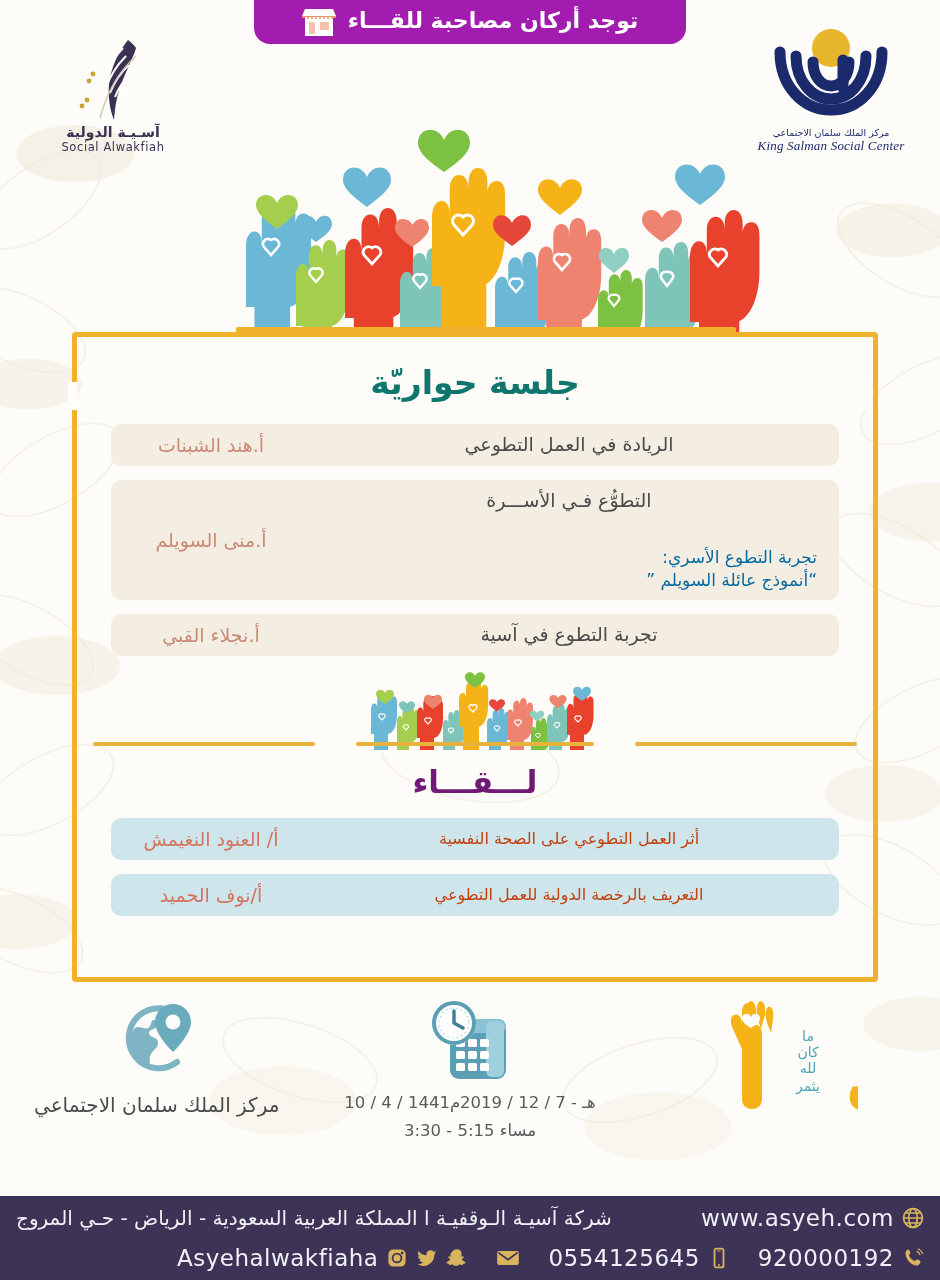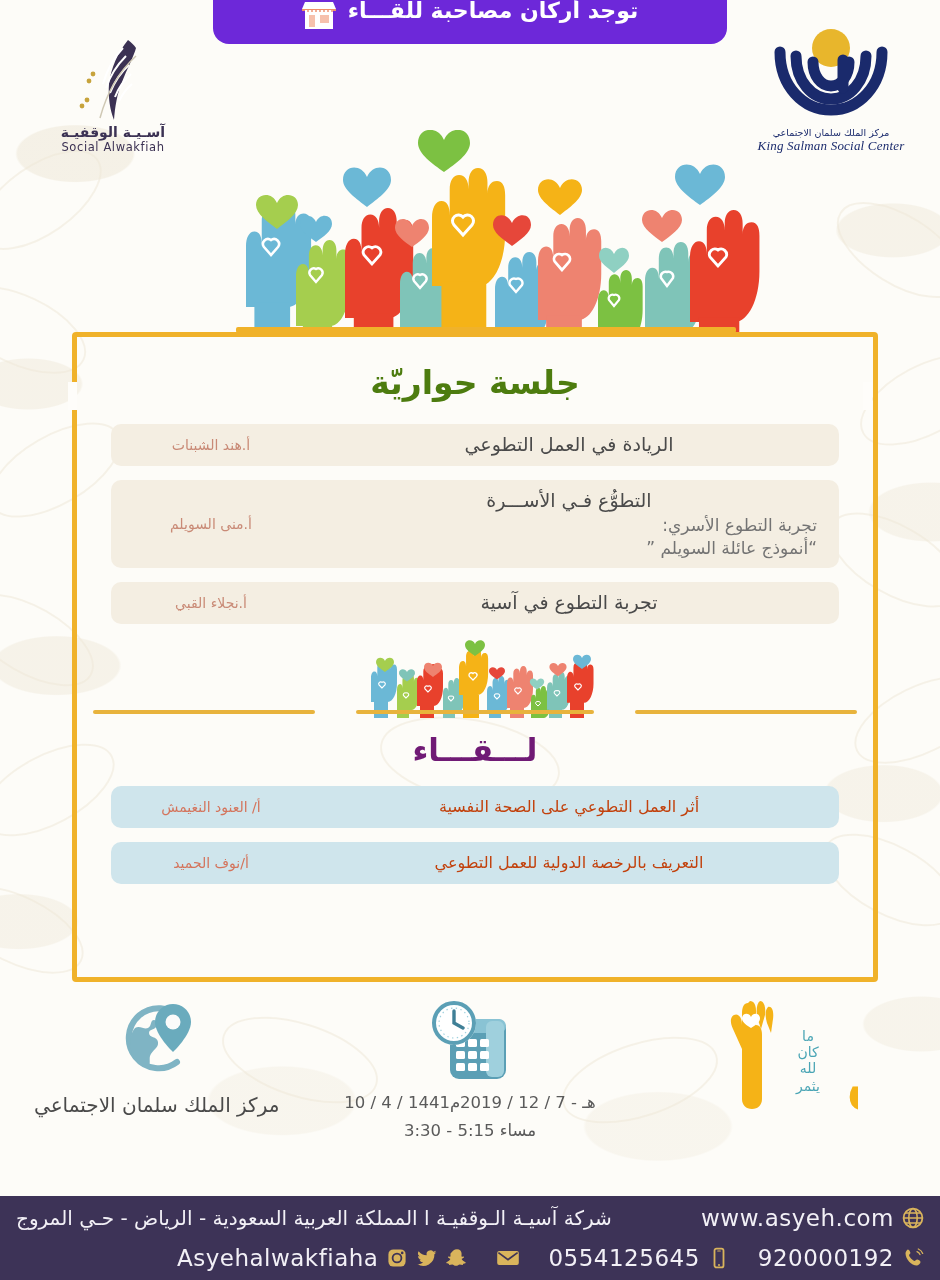--- a/index.html
+++ b/index.html
@@ -35,24 +35,24 @@
   }
   .bg-pattern2{
     position:absolute; inset:0;
     opacity:.5;
     pointer-events:none;
   }
 
   
   .top-banner {
     position:absolute; top:0; left:50%; transform:translateX(-50%);
-    width:514px; height:44px;
-    background:#6d28d9;
+    width:432px; height:44px;
+    background:#a21caf;
     border-radius:0 0 16px 16px;
-    display:flex; align-items:flex-start; justify-content:center;
+    display:flex; align-items:center; justify-content:center;
     gap:12px;
     z-index:6;
   }
   .top-banner .label {
     color:#ffffff; font-size:22px; font-weight:bold;
     letter-spacing:.5px; line-height:1; padding-bottom:3px;
   }
   .shop-icon { width:34px; height:30px; flex:0 0 auto; }
 
   
@@ -77,38 +77,38 @@
     z-index:4;
   }
   .frame-notch-l, .frame-notch-r {
     position:absolute; width:9px; height:28px; background:#fefdfa;
     top:382px; z-index:5;
   }
   .frame-notch-l{ left:68px; }
   .frame-notch-r{ right:68px; }
 
   .section-title {
-    text-align:center; color:#4d7c0f; font-size:33px; font-weight:bold;
+    text-align:center; color:#0f766e; font-size:33px; font-weight:bold;
     margin-top:26px; letter-spacing:.5px;
   }
   .rows { margin-top:22px; padding:0 34px; }
   .row {
     display:flex; align-items:stretch;
     background:#f4eee2; border-radius:10px;
     margin-bottom:14px; overflow:hidden; min-height:42px;
   }
   .row .topic {
     flex:1 1 auto; display:flex; flex-direction:column; justify-content:center;
     padding:8px 22px 8px 10px; text-align:right;
   }
   .row .topic .t1 { font-size:19px; color:#4a4a4a; line-height:1.35;text-align:center; }
-  .row .topic .t2 { font-size:17px; color:#737373; line-height:1.35; }
+  .row .topic .t2 { font-size:17px; color:#0369a1; line-height:1.35;margin-top:32px; }
   .row .speaker {
     flex:0 0 200px; display:flex; align-items:center; justify-content:center;
-    font-size:14px; color:#c98a76; text-align:center; padding:8px 10px;
+    font-size:19px; color:#c98a76; text-align:center; padding:8px 10px;
   }
 
   
   .mid { position:relative; margin-top:8px; height:100px; }
   .mini-hands { position:absolute; left:50%; transform:translateX(-50%); top:0; }
   .divline { position:absolute; bottom:24px; height:4px; background:#e8b33c; border-radius:2px; }
   .divline.l { left:16px; width:222px; }
   .divline.c { left:50%; transform:translateX(-50%); width:238px; }
   .divline.r { right:16px; width:222px; }
 
@@ -190,21 +190,21 @@
       <path d="M55 36c-8 7-13 15-16 23" stroke="#fff" stroke-width="2" fill="none"></path>
       <path d="M56 46c-6 5-10 11-13 17" stroke="#fff" stroke-width="2" fill="none"></path>
       <path d="M24 80c6-22 16-44 36-62" stroke="#cfc8b4" stroke-width="1.5" fill="none"></path>
       <g fill="#c7a33c">
         <circle cx="11" cy="62" r="2.4"></circle>
           <circle cx="6" cy="68" r="2.4"></circle>
         <circle cx="17" cy="36" r="2.4"></circle>
           <circle cx="13" cy="43" r="2.4"></circle>
       </g>
     </svg>
-    <div class="logo-ar">آسـيـة الوقفيـة</div>
+    <div class="logo-ar">آسـيـة الدولية</div>
     <div class="logo-en">Social Alwakfiah</div>
   </div>
 
   <div class="logo-right">
     <svg width="118" height="96" viewBox="0 0 118 96">
       <circle cx="59" cy="22" r="19" fill="#e8b62c"></circle>
       <path d="M8 26c0 34 23 58 51 58s51-24 51-58" fill="none" stroke="#1a2a6c" stroke-width="11" stroke-linecap="round"></path>
       <path d="M24 30c0 25 16 43 35 43s35-18 35-43" fill="none" stroke="#1a2a6c" stroke-width="11" stroke-linecap="round"></path>
       <path d="M41 36c0 14 8 24 18 24s18-10 18-24" fill="none" stroke="#1a2a6c" stroke-width="11" stroke-linecap="round"></path>
       <path d="M71 34v28" stroke="#1a2a6c" stroke-width="11" stroke-linecap="round"></path>

